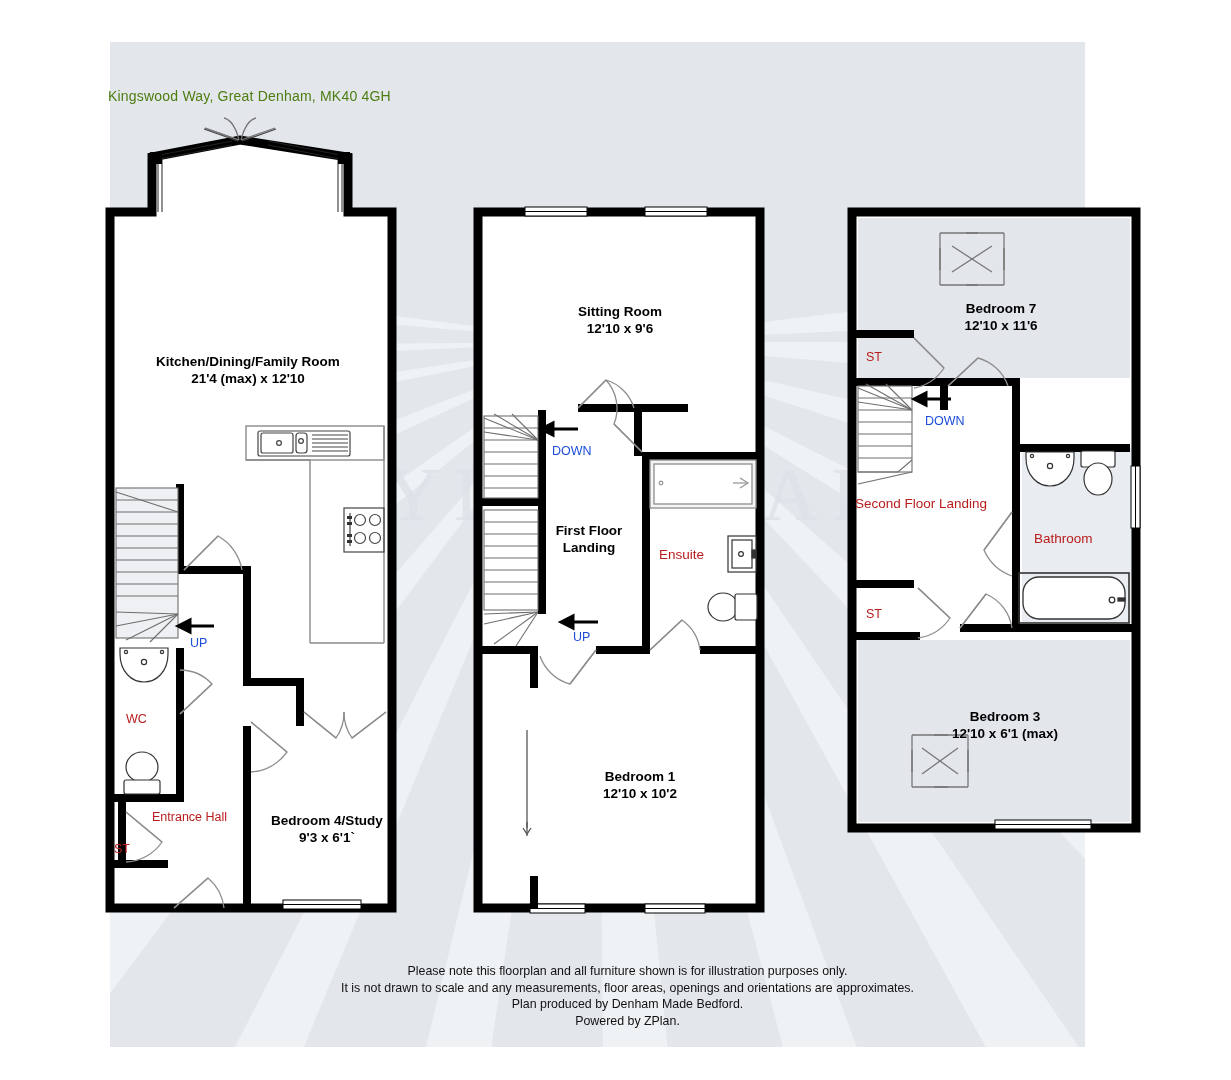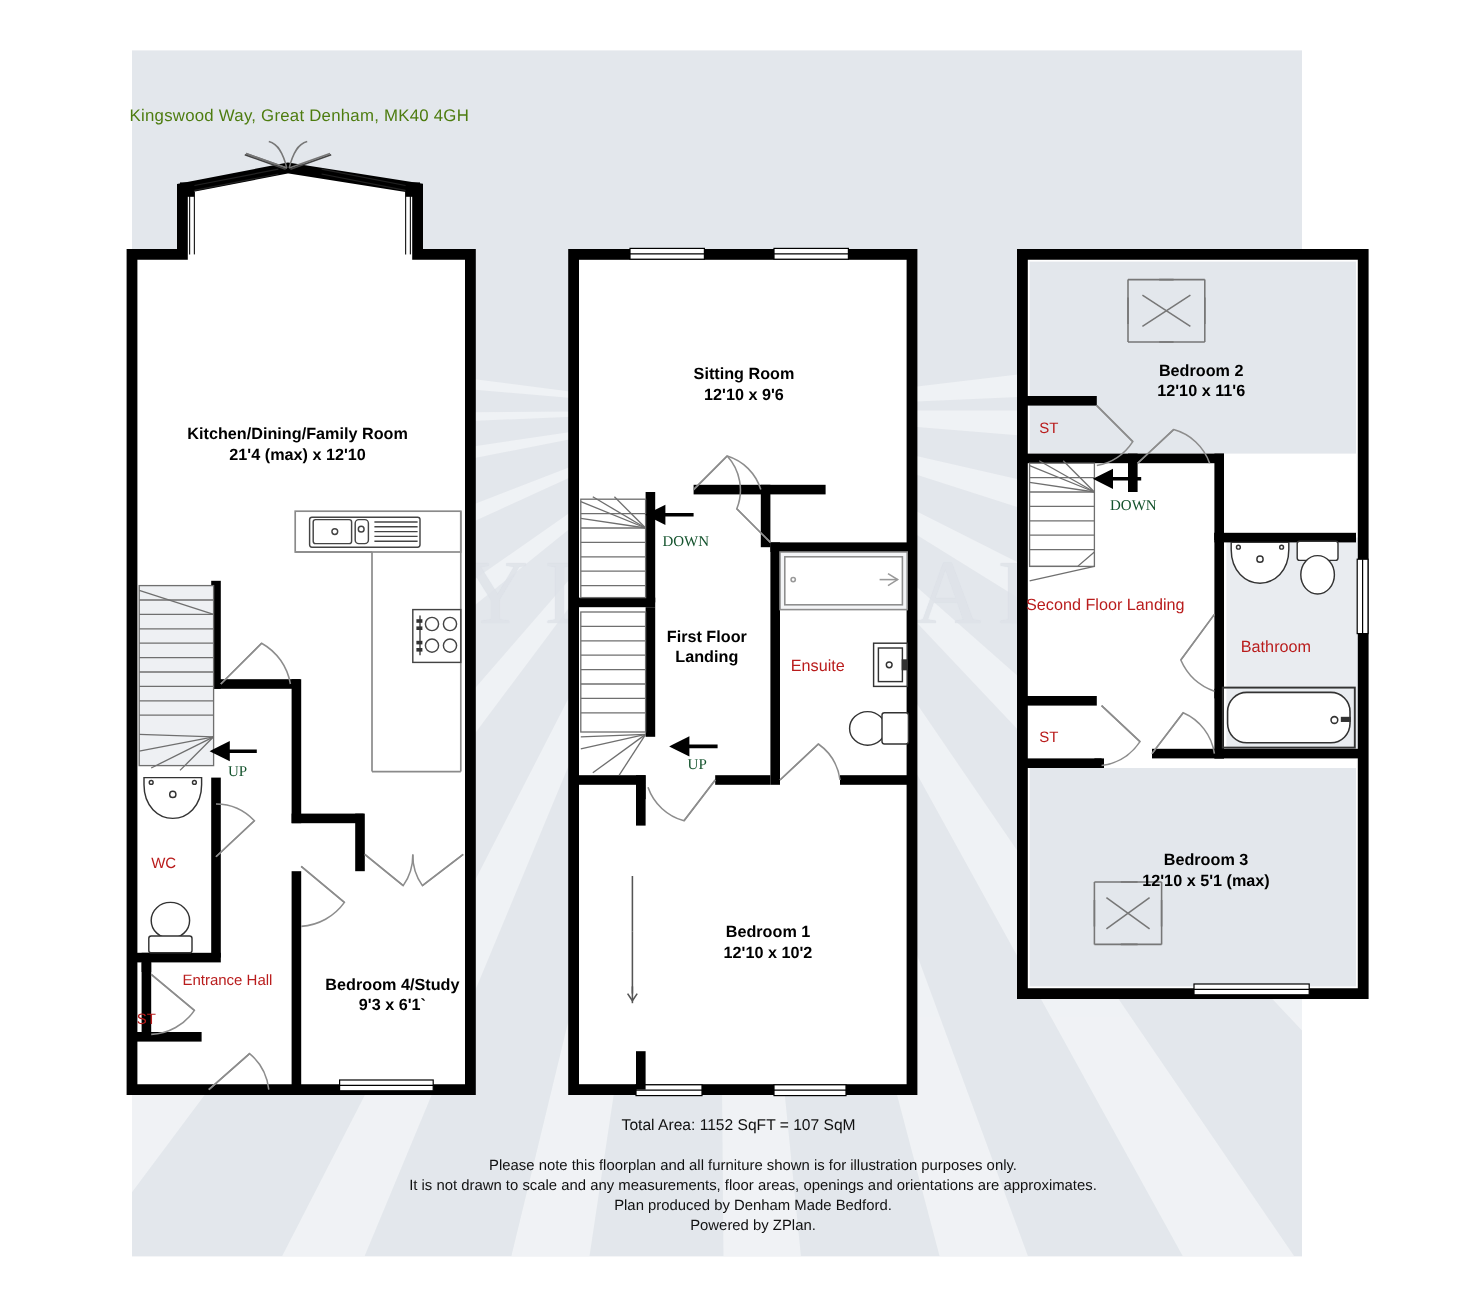--- a/index.html
+++ b/index.html
@@ -44,21 +44,21 @@
   .plan{position:absolute;}
 
   .label{
     position:absolute;font-weight:bold;font-size:13.5px;color:#000;
     text-align:center;white-space:nowrap;line-height:17px;
   }
   .tinylab{
     position:absolute;font-weight:normal;font-size:12.5px;color:#b91c1c;white-space:nowrap;
   }
   .dirlab{
-    position:absolute;font-size:12.5px;color:#14532d;font-weight:normal;white-space:nowrap;font-family:Liberation Serif, serif;
+    position:absolute;font-size:12.5px;color:#1d4ed8;font-weight:normal;white-space:nowrap;
   }
 
   svg.ov{position:absolute;left:0;top:0;overflow:visible;}
 
   
   .totalarea{
     position:absolute;left:0;top:930px;width:1231px;text-align:center;
     font-size:13px;color:#111;
   }
   .disclaimer{
@@ -531,41 +531,40 @@
 
         <path d="M918,588 L950,618 A46,46 0 0,1 918,638"></path>
         <line x1="918" y1="588" x2="950" y2="618"></line>
 
         <path d="M960,628 L986,594 A44,44 0 0,1 1012,628"></path>
         <line x1="960" y1="628" x2="986" y2="594"></line>
       </g>
     </svg>
 
     <div class="label" style="left:901px;top:300px;width:200px;">
-      <span>Bedroom 2</span><br>
+      <span>Bedroom 7</span><br>
       <span>12'10 x 11'6</span>
     </div>
     <div class="tinylab" style="left:866px;top:350px;">ST</div>
     <div class="tinylab" style="left:855px;top:496px;font-size:13.5px;">Second Floor Landing</div>
     <div class="tinylab" style="left:1034px;top:531px;font-size:13.5px;">Bathroom</div>
     <div class="tinylab" style="left:866px;top:607px;">ST</div>
     <div class="label" style="left:905px;top:708px;width:200px;">
       <span>Bedroom 3</span><br>
-      <span>12'10 x 5'1 (max)</span>
+      <span>12'10 x 6'1 (max)</span>
     </div>
     <div class="dirlab" style="left:925px;top:414px;">DOWN</div>
     <svg class="ov" width="1231" height="1080" viewBox="0 0 1231 1080">
       <g stroke="#000" stroke-width="3" fill="#000">
         <line x1="916" y1="399" x2="951" y2="399"></line>
         <polygon points="914,399 926,393 926,405"></polygon>
       </g>
     </svg>
   </div>
 
-  <div class="totalarea">Total Area: 1152 SqFT = 107 SqM</div>
   <div class="disclaimer">
     <div>Please note this floorplan and all furniture shown is for illustration purposes only.</div>
     <div>It is not drawn to scale and any measurements, floor areas, openings and orientations are approximates.</div>
     <div>Plan produced by Denham Made Bedford.</div>
     <div>Powered by ZPlan.</div>
   </div>
 
 </div>
 
 </body></html>

